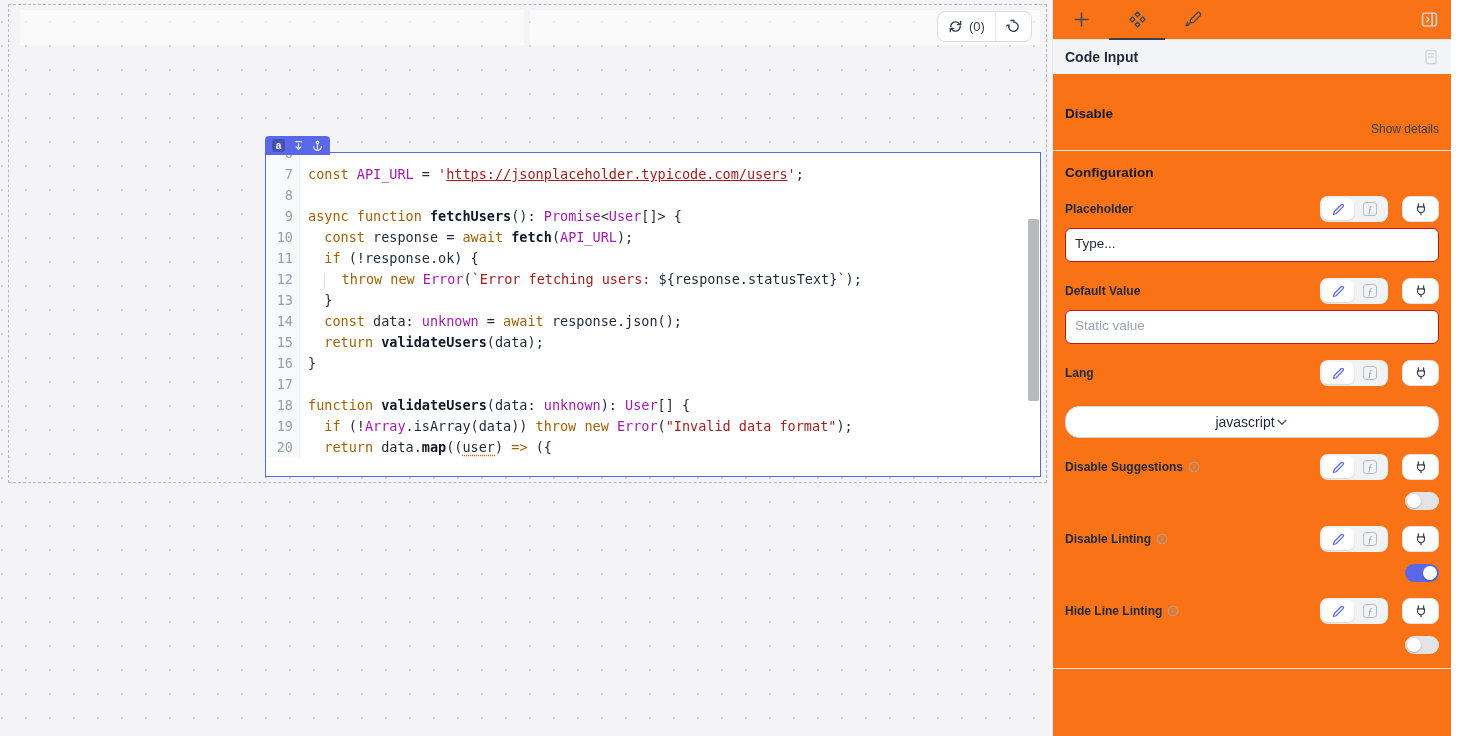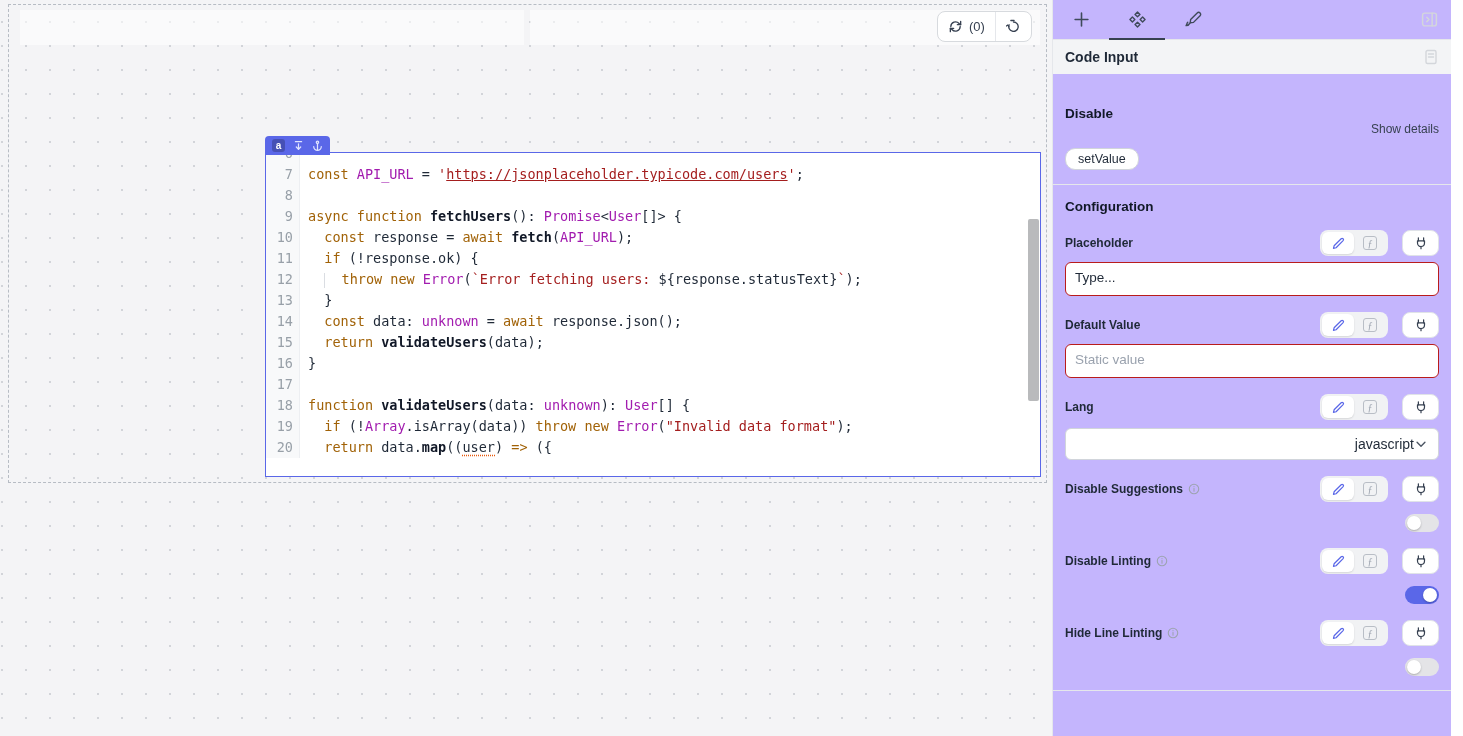--- a/index.html
+++ b/index.html
@@ -48,21 +48,21 @@
   .tok-fn  { color:#111827; font-weight:600; }
   .tok-pl  { color:#1f2937; }
   .tok-warn{ color:#1f2937; text-decoration:underline dotted #e8590c; text-underline-offset:3px; }
   .tok-guide { display:inline-block; width:0; border-left:1px solid #dadde2; height:15px;
     vertical-align:middle; }
   .cm-scroll-thumb { position:absolute; right:1px; top:66px; width:11px; height:182px;
     background:#b9babc; border-radius:2px; }
 
   
   .panel { position:absolute; left:1052px; top:0; width:399px; height:736px;
-    background:#c4b5fd; border-left:1px solid #e5e7eb; }
+    background:#f97316; border-left:1px solid #e5e7eb; }
   .tabbar { height:40px; border-bottom:1px solid #e5e7eb; display:flex; align-items:center; }
   .tab { width:56px; height:39px; display:flex; align-items:center; justify-content:center;
     color:#3f4a5a; position:relative; cursor:pointer; }
   .tab.active::after { content:""; position:absolute; left:0; right:0; bottom:-1px;
     height:2px; background:#374151; }
   .tab-spacer { flex:1; }
   .collapse-btn { width:28px; height:28px; margin-right:8px; display:flex; align-items:center;
     justify-content:center; color:#d3d6db; }
 
   .panel-header { height:34px; background:#f3f4f6; display:flex; align-items:center;
@@ -92,23 +92,23 @@
   .fx-box { font-size:10px; font-style:italic; font-family:"Liberation Serif", serif;
     border:1px solid #b9bec6; border-radius:3px; width:14px; height:14px; display:flex;
     align-items:center; justify-content:center; color:#9ca3af; }
   .plug-btn { width:37px; height:26px; background:#fff; border:1px solid #e0e3e8;
     border-radius:8px; display:flex; align-items:center; justify-content:center;
     color:#374151; cursor:pointer; }
 
   .textarea { margin-top:6px; height:34px; border:1px solid #b91c1c; border-radius:6px;
     background:#fff; padding:7px 9px; font-size:13.5px; position:relative; overflow:hidden; }
   .textarea.muted { color:#9aa2ae; }
-  .select { margin-top:8px; height:32px; border:1px solid #d1d5db; border-radius:6px;
+  .select { margin-top:20px; height:32px; border:1px solid #d1d5db; border-radius:14px;
     background:#fff; padding:0 10px; font-size:14px; color:#1f2937; display:flex;
-    align-items:center; justify-content:flex-end; cursor:pointer; }
+    align-items:center; justify-content:center; cursor:pointer; }
   .select svg { color:#4b5563; }
 
   .toggle-row { margin-top:12px; display:flex; justify-content:flex-end; }
   .toggle { width:34px; height:18px; border-radius:999px; background:#e4e4e7;
     position:relative; cursor:pointer; }
   .toggle .knob { position:absolute; top:2px; left:2px; width:14px; height:14px;
     border-radius:50%; background:#fff; box-shadow:0 1px 2px rgba(0,0,0,0.25); }
   .toggle.on { background:#5a67e8; }
   .toggle.on .knob { left:auto; right:2px; }
 </style>
@@ -197,23 +197,20 @@
       <rect x="3" y="1.5" width="10" height="13" rx="1.5"></rect>
         <path d="M5.5 5h5M5.5 8h5"></path>
     </svg>
   </div>
 
   <div class="panel-body">
     <div class="sec-row">
       <span class="sec-title">Disable</span>
       <span class="link-sm">Show details</span>
     </div>
-    <div class="chip-row">
-      <span class="chip">setValue</span>
-    </div>
 
     <div class="divider"></div>
     <div class="config-title">Configuration</div>
 
     <div class="field-head">
       <span class="field-label">Placeholder</span>
       <div class="field-actions">
         <div class="seg">
           <button class="seg-btn active">
             <svg width="13" height="13" viewBox="0 0 16 16" fill="none" stroke="currentColor" stroke-width="1.5" stroke-linecap="round" stroke-linejoin="round">

